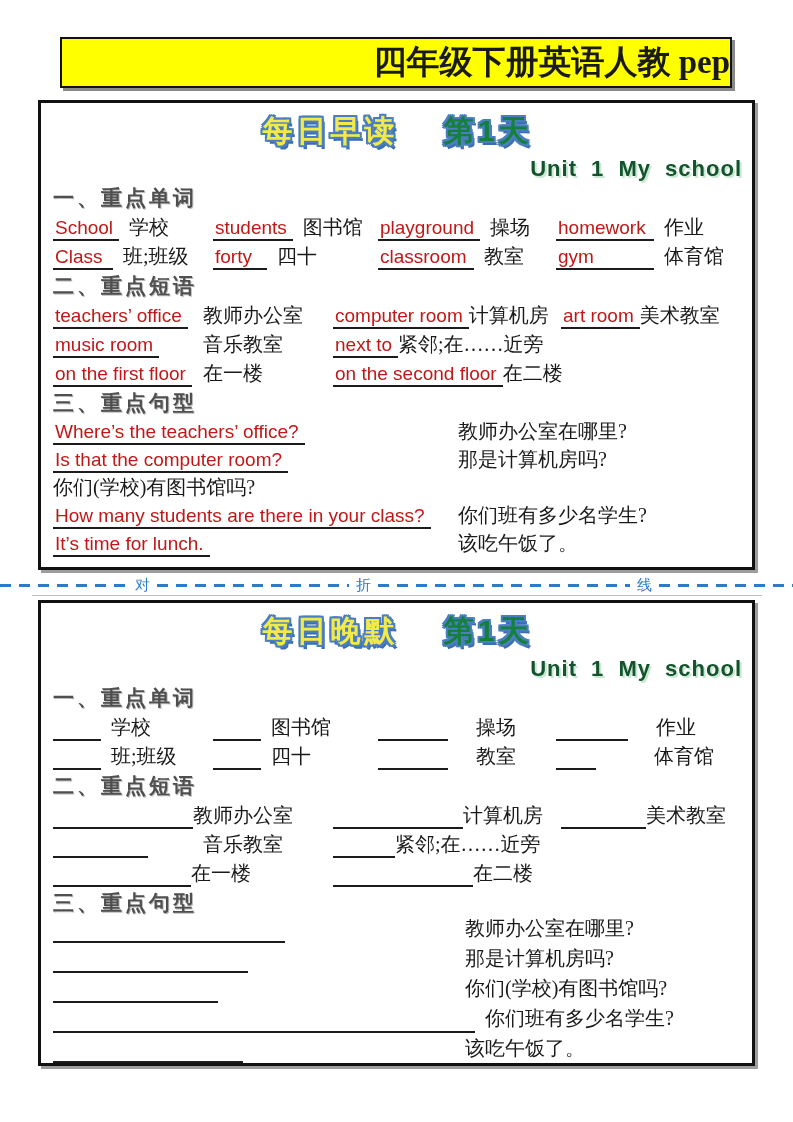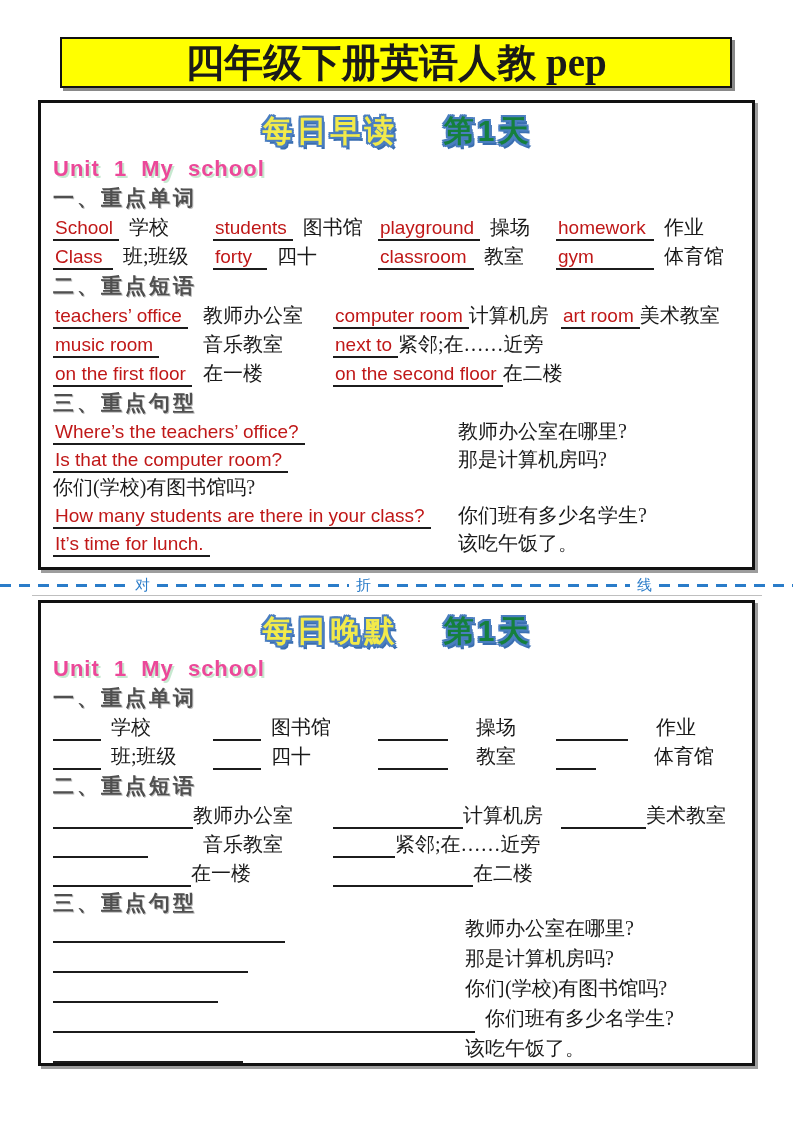--- a/index.html
+++ b/index.html
@@ -4,22 +4,22 @@
 <style>
   html,body{margin:0;padding:0;}
   body{
     width:793px;height:1122px;background:#ffffff;position:relative;
     font-family:"Liberation Sans", sans-serif;color:#1a1a1a;overflow:hidden;
   }
   
   .banner{
     position:absolute;left:60px;top:37px;width:668px;height:47px;
     background:#FFFF00;border:2px solid #111;box-shadow:3px 3px 0 rgba(40,40,40,.55);
-    display:flex;align-items:center;justify-content:center;
-    font-family:"Liberation Serif", serif;font-weight:bold;font-size:39px;white-space:nowrap;
+    display:flex;align-items:center;justify-content:flex-end;
+    font-family:"Liberation Serif", serif;font-weight:bold;font-size:33px;white-space:nowrap;
   }
   .banner .red{color:#C00000;margin:0 12px;}
   
   .box{
     position:absolute;left:38px;width:717px;box-sizing:border-box;
     border:3px solid #111;box-shadow:3px 3px 0 rgba(60,60,60,.5);background:#fff;
     padding:6px 10px 0 12px;
   }
   .box.morning{top:100px;height:470px;}
   .box.evening{top:600px;height:466px;}
@@ -31,22 +31,22 @@
   .t-outline{
     text-shadow:
       -2px -2px 0 #4A7EC0, 2px -2px 0 #4A7EC0, -2px 2px 0 #4A7EC0, 2px 2px 0 #4A7EC0,
       -2px 0 0 #4A7EC0, 2px 0 0 #4A7EC0, 0 -2px 0 #4A7EC0, 0 2px 0 #4A7EC0,
       3px 4px 0 #3A6EB0;
   }
   .t-yellow{color:#F2EA4A;}
   .t-white{color:#15803d;margin-left:33px;}
   
   .unit{
-    color:#ec4899;font-weight:bold;font-size:22px;letter-spacing:1px;word-spacing:7px;
-    text-shadow:2px 2px 0 #C6E9D0;height:26px;line-height:26px;
+    color:#14532d;font-weight:bold;font-size:22px;letter-spacing:1px;word-spacing:7px;
+    text-shadow:2px 2px 0 #C6E9D0;height:26px;line-height:26px;text-align:right;
   }
   .sec-h{
     color:#4F4F4F;font-weight:bold;font-size:21px;letter-spacing:3px;
     font-family:"Liberation Serif", serif;text-shadow:1px 1px 0 #BDBDBD;
     height:30px;line-height:32px;
   }
   
   .zh{font-family:"Liberation Serif", serif;font-size:20px;}
   .en{
     color:#C01818;font-size:19px;border-bottom:2px solid #1c1c1c;

